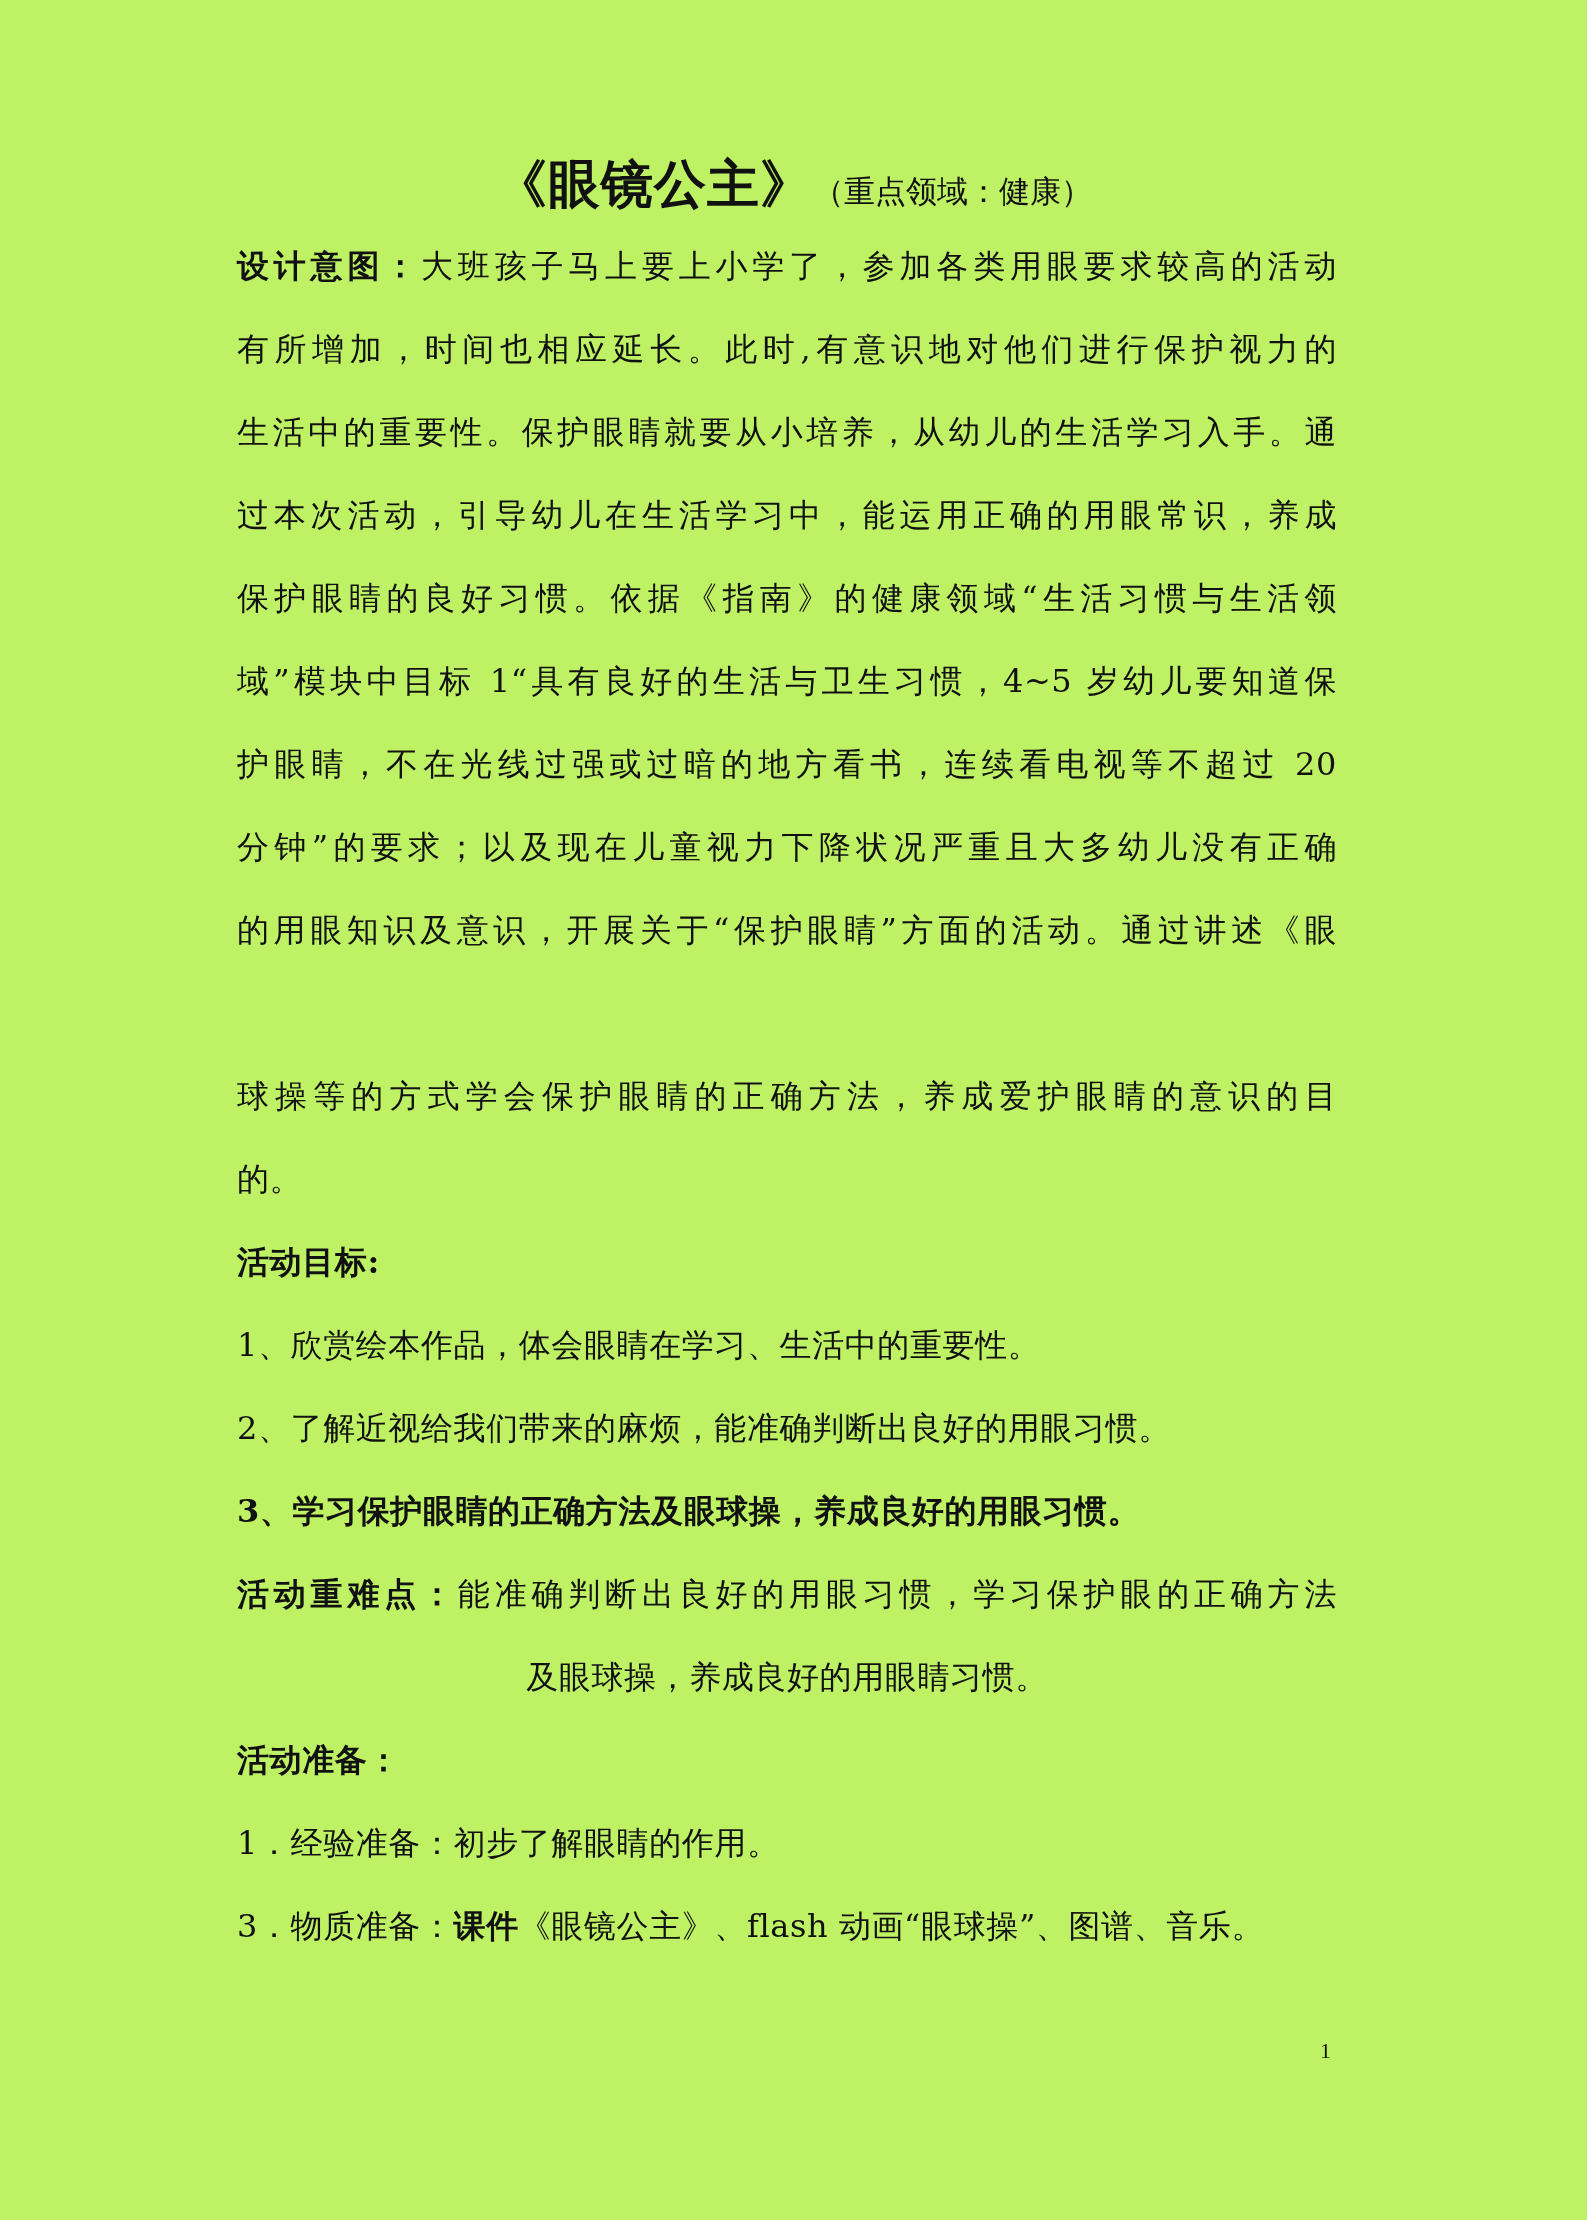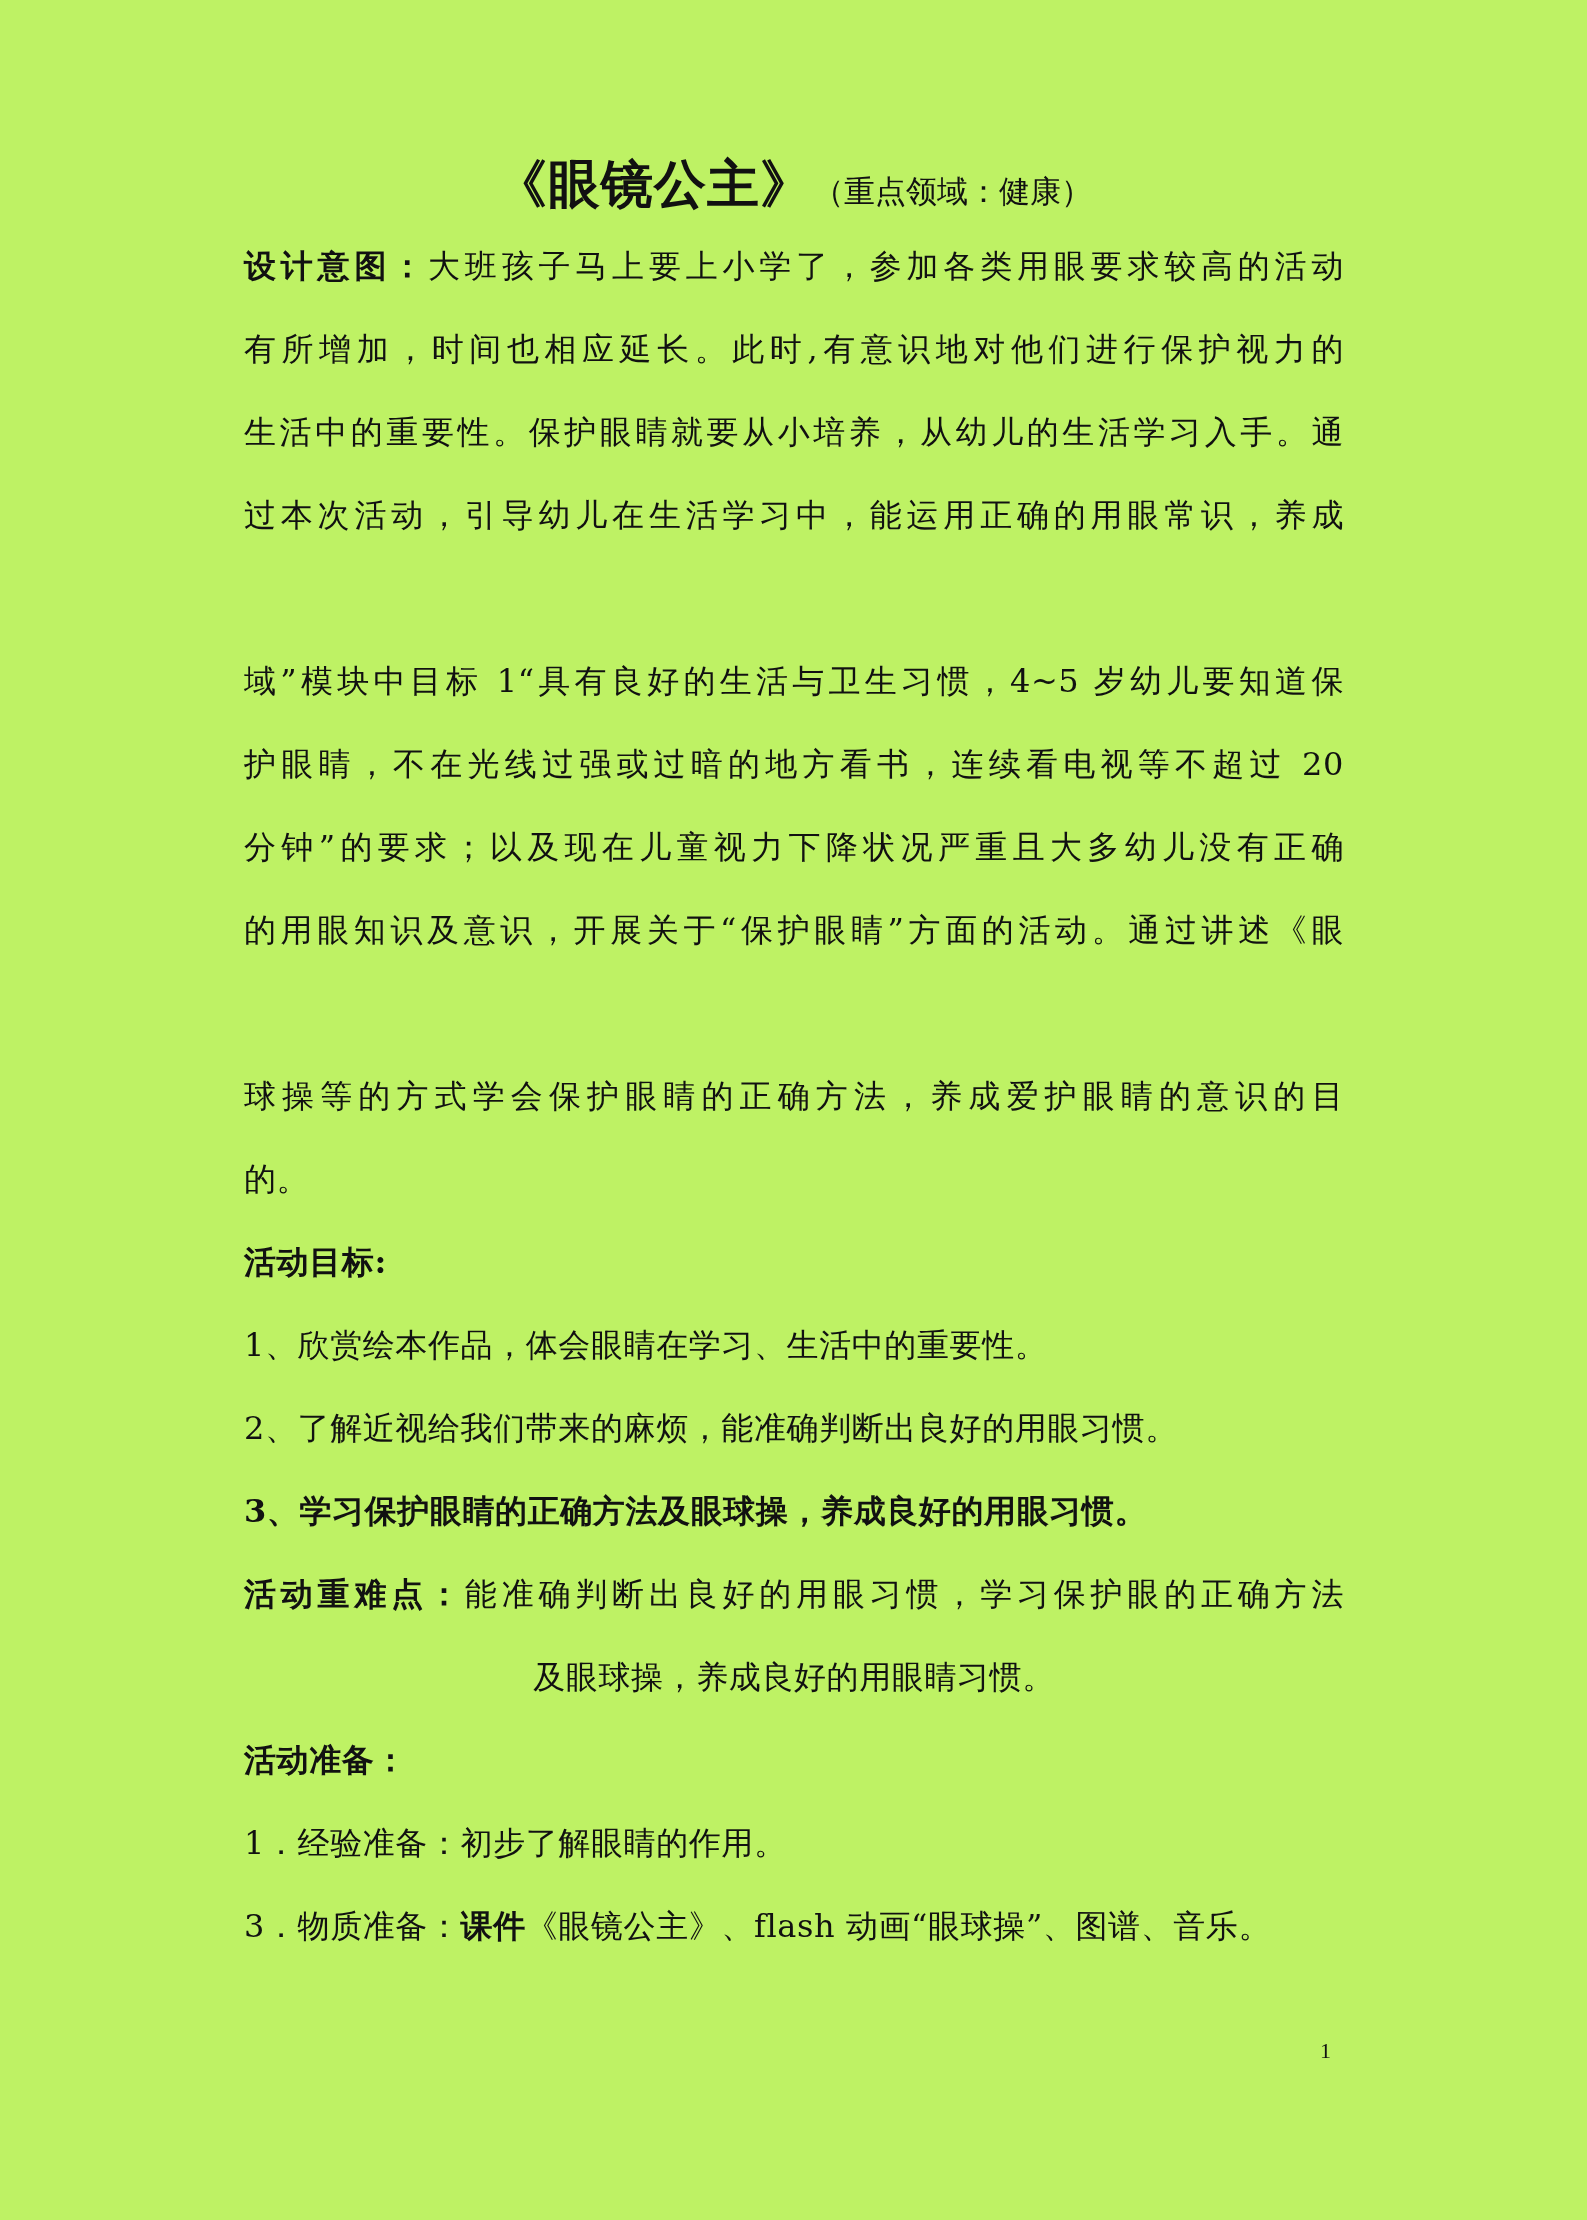--- a/index.html
+++ b/index.html
@@ -3,41 +3,42 @@
 <meta charset="utf-8">
 <style>
   html, body { margin:0; padding:0; background:#ffffff; }
   body { width:1587px; height:2220px; position:relative; overflow:hidden;
          font-family: "DejaVu Serif", "Liberation Serif", serif; color:#111; }
   .page { position:absolute; left:0; top:0; width:1587px; height:2220px; background:#bef264; }
   .title { position:absolute; left:0; width:1587px; top:150px; text-align:center; white-space:nowrap; }
   .title .main { font-size:52px; font-weight:bold; letter-spacing:1px; }
   .title .sub { font-size:31px; font-weight:normal; }
   .line { position:absolute; left:237px; width:1100px; font-size:32px; line-height:40px;
-          white-space:nowrap; letter-spacing:0.6px;margin-left:7px; }
+          white-space:nowrap; letter-spacing:0.6px; }
   .line.justify { text-align:justify; text-align-last:justify; }
   .b { font-weight:bold; }
   .pagenum { position:absolute; left:1320px; top:2038px; font-size:22px;
              font-family:"Liberation Serif", serif; }
 </style>
 </head>
 <body>
 
 <div class="page">
 
   <div class="title">
     <span class="main">《眼镜公主》</span><span class="sub">（重点领域：健康）</span>
   </div>
 
   <div class="line justify" style="top:246px;">
     <span class="b">设计意图：</span><span>大班孩子马上要上小学了，参加各类用眼要求较高的活动</span>
   </div>
   <div class="line justify" style="top:329px;">有所增加，时间也相应延长。此时,有意识地对他们进行保护视力的</div>
   <div class="line justify" style="top:412px;">生活中的重要性。保护眼睛就要从小培养，从幼儿的生活学习入手。通</div>
   <div class="line justify" style="top:495px;">过本次活动，引导幼儿在生活学习中，能运用正确的用眼常识，养成</div>
+  <div class="line justify" style="top:578px;">保护眼睛的良好习惯。依据《指南》的健康领域“生活习惯与生活领</div>
   <div class="line justify" style="top:661px;">域”模块中目标 1“具有良好的生活与卫生习惯，4~5 岁幼儿要知道保</div>
   <div class="line justify" style="top:744px;">护眼睛，不在光线过强或过暗的地方看书，连续看电视等不超过 20</div>
   <div class="line justify" style="top:827px;">分钟”的要求；以及现在儿童视力下降状况严重且大多幼儿没有正确</div>
   <div class="line justify" style="top:910px;">的用眼知识及意识，开展关于“保护眼睛”方面的活动。通过讲述《眼</div>
   <div class="line justify" style="top:1076px;">球操等的方式学会保护眼睛的正确方法，养成爱护眼睛的意识的目</div>
   <div class="line" style="top:1159px;">的。</div>
 
   <div class="line b" style="top:1242px;">活动目标:</div>
   <div class="line" style="top:1325px;">1、欣赏绘本作品，体会眼睛在学习、生活中的重要性。</div>
   <div class="line" style="top:1408px;">2、了解近视给我们带来的麻烦，能准确判断出良好的用眼习惯。</div>

